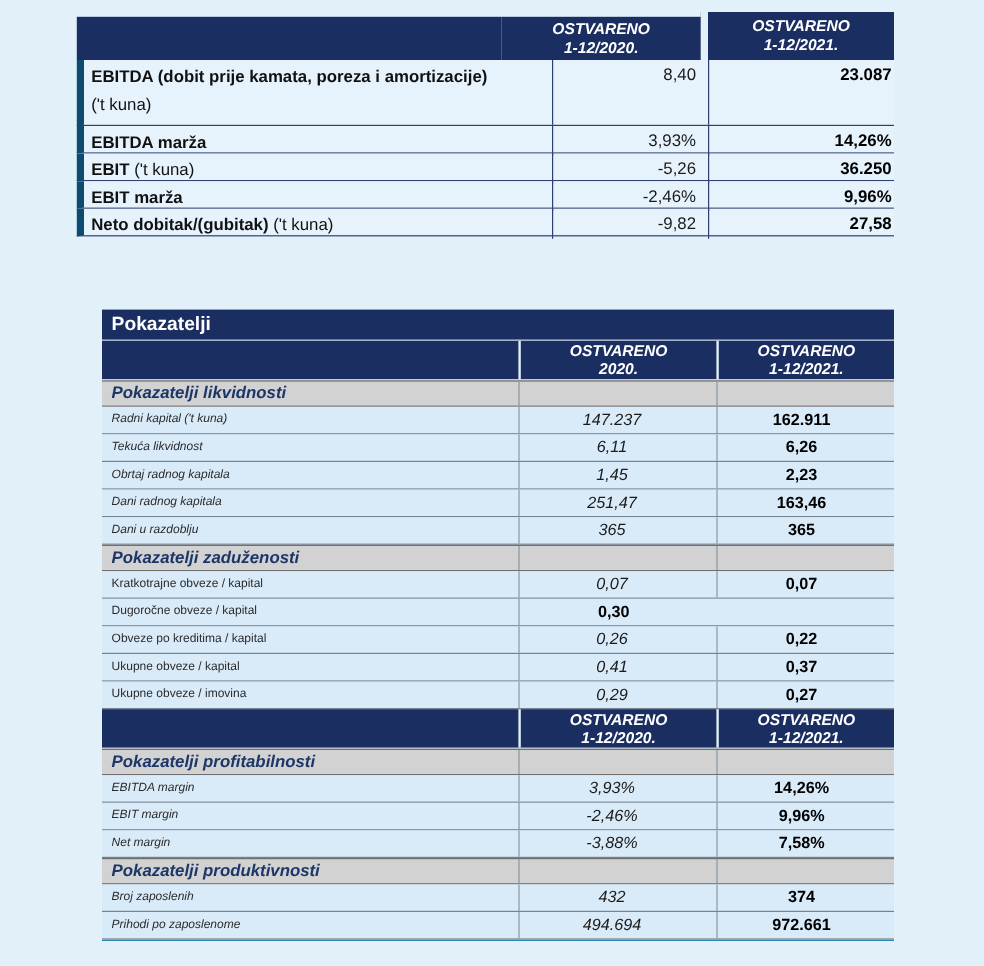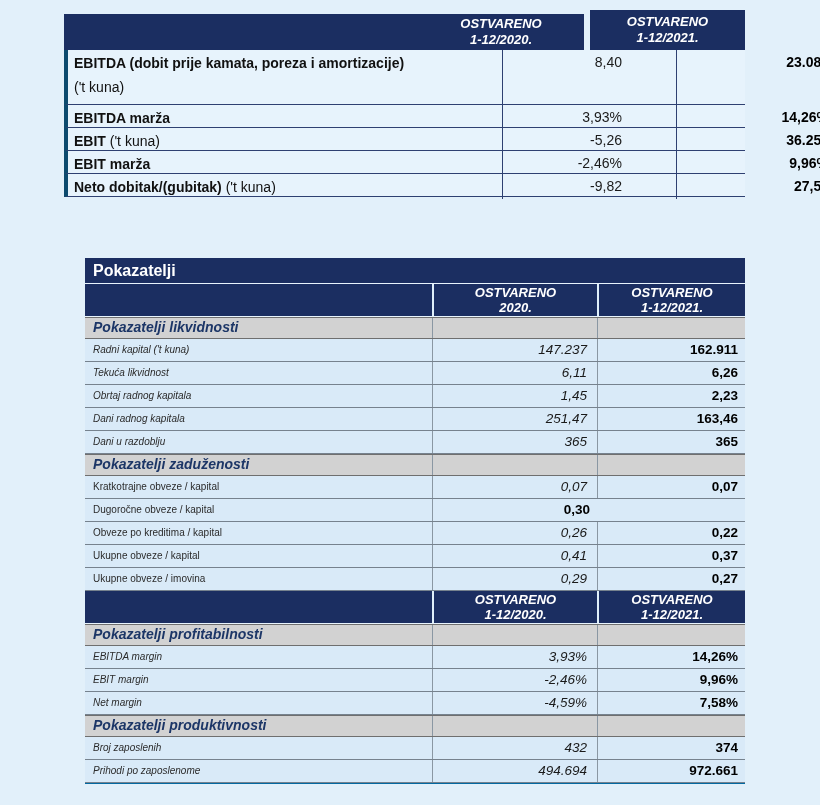--- a/index.html
+++ b/index.html
@@ -43,24 +43,23 @@
     justify-content: center;
   }
   .s-hcell.y2021 {
     height: 40px;
     border-left: 6px solid #E2F0FA;
   }
   .s-row {
     display: grid;
     grid-template-columns: 354px 166px 161px;
     background: #E7F3FC;
-    border-left: 4px solid #0c4a6e;
+    border-left: 6px solid #0c4a6e;
     border-bottom: 1px solid #2E4071;
     height: 23px;
-    gap: 44px;
   }
   .s-row.tall { height: 55px; }
   .s-label {
     padding: 2px 4px 0 6px;
     font-size: 14px;
     line-height: 23px;
     color: #111111;
   }
   .s-row.tall .s-label { line-height: 24px; padding-top: 1px; }
   .lbl-bold { font-weight: bold; }
@@ -139,21 +138,21 @@
   .ind-label {
     font-size: 10px;
     font-style: italic;
     color: #2B2B2B;
     line-height: 21px;
     padding-left: 8px;
     white-space: nowrap;
   }
   .ind-label.upright { font-style: normal; }
   .ind-v {
-    text-align: right;
+    text-align: center;
     font-size: 13.5px;
     line-height: 21px;
     border-left: 1px solid #8A97A3;
   }
   .ind-v.v2020 { font-style: italic; color: #1A1A1A; padding-right: 10px; }
   .ind-v.v2021 { font-weight: bold; color: #000000; padding-right: 7px; }
 </style>
 </head>
 <body>
 
@@ -294,21 +293,21 @@
           <div class="ind-v v2020">3,93%</div>
           <div class="ind-v v2021">14,26%</div>
         </div>
         <div class="ind-row">
           <div class="ind-label">EBIT margin</div>
           <div class="ind-v v2020">-2,46%</div>
           <div class="ind-v v2021">9,96%</div>
         </div>
         <div class="ind-row">
           <div class="ind-label">Net margin</div>
-          <div class="ind-v v2020">-4,59%</div>
+          <div class="ind-v v2020">-3,88%</div>
           <div class="ind-v v2021">7,58%</div>
         </div>
         <div class="ind-section">
           <div class="sec-label">Pokazatelji produktivnosti</div>
           <div class="sec-cell"></div>
           <div class="sec-cell"></div>
         </div>
         <div class="ind-row">
           <div class="ind-label">Broj zaposlenih</div>
           <div class="ind-v v2020">432</div>

